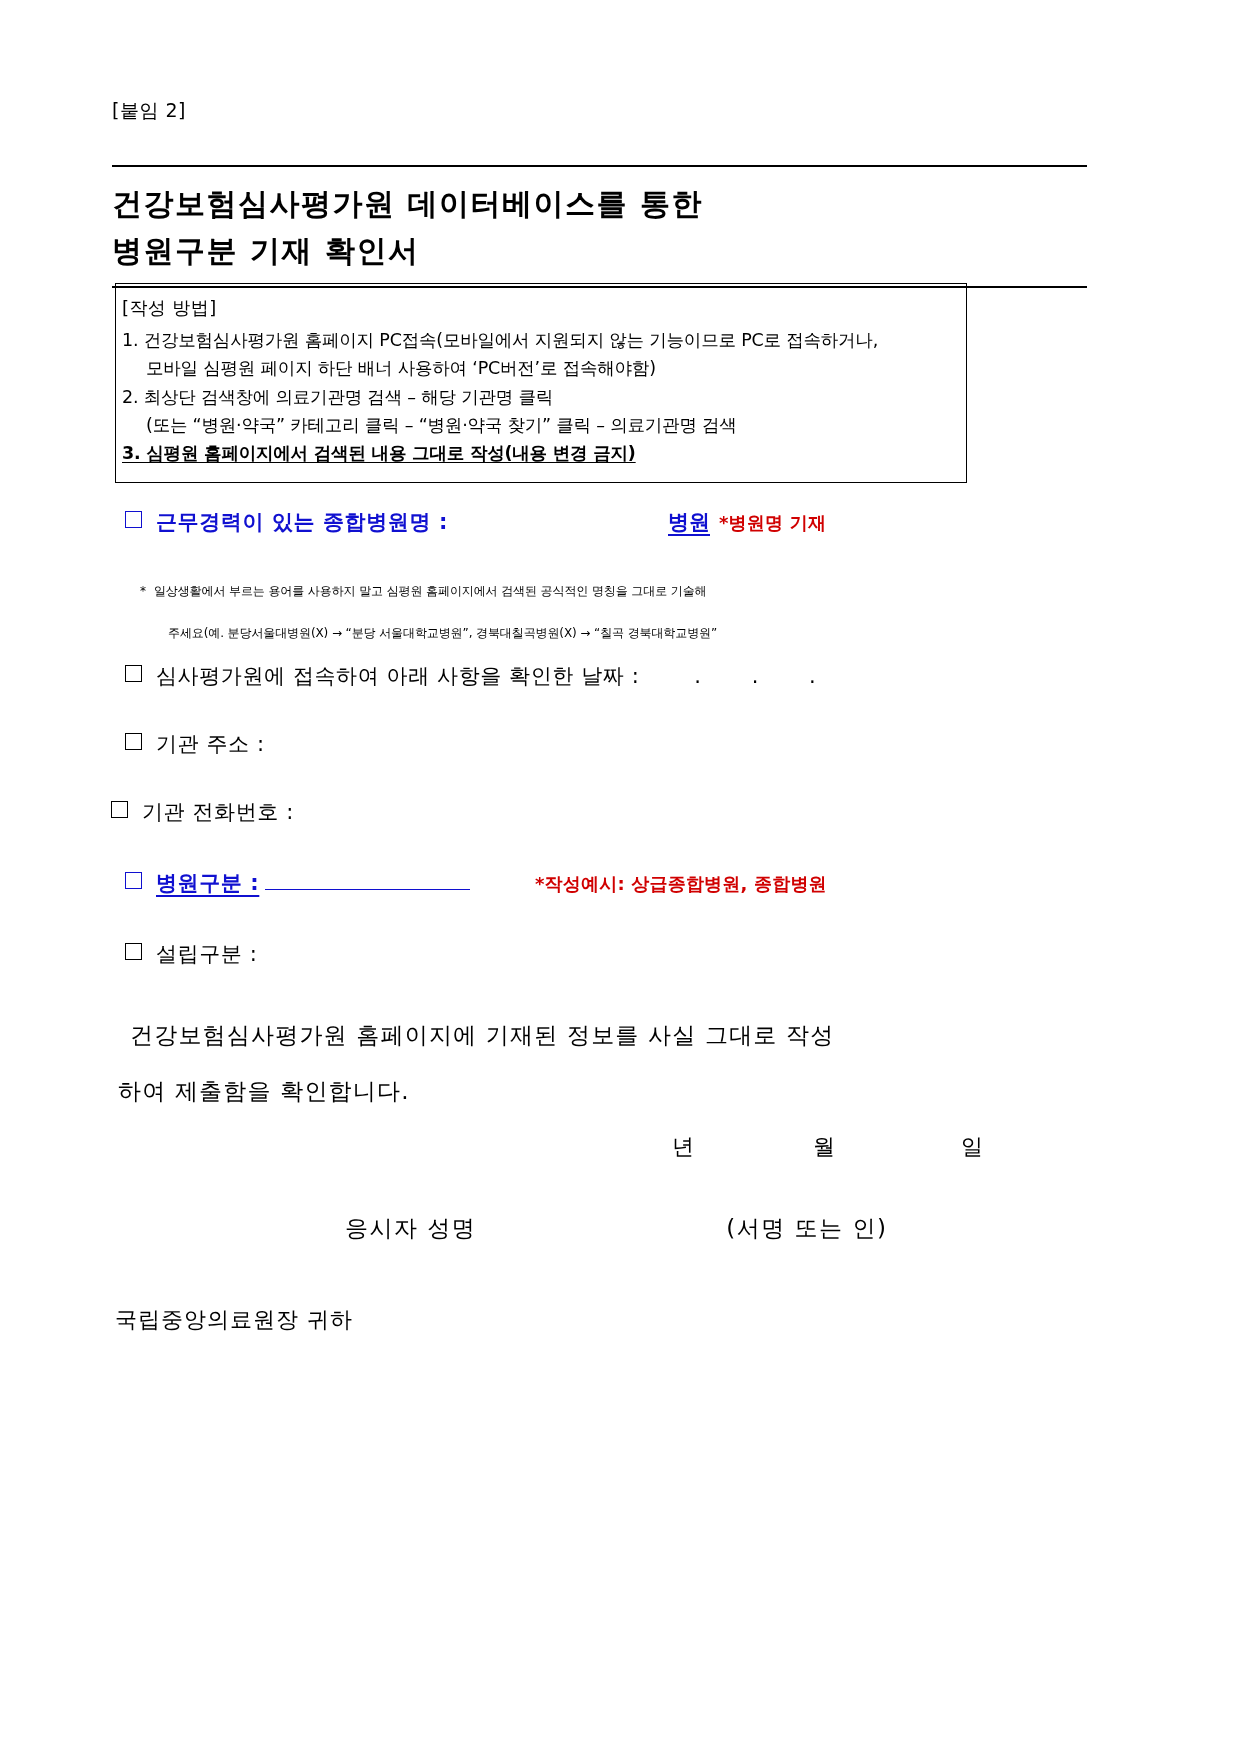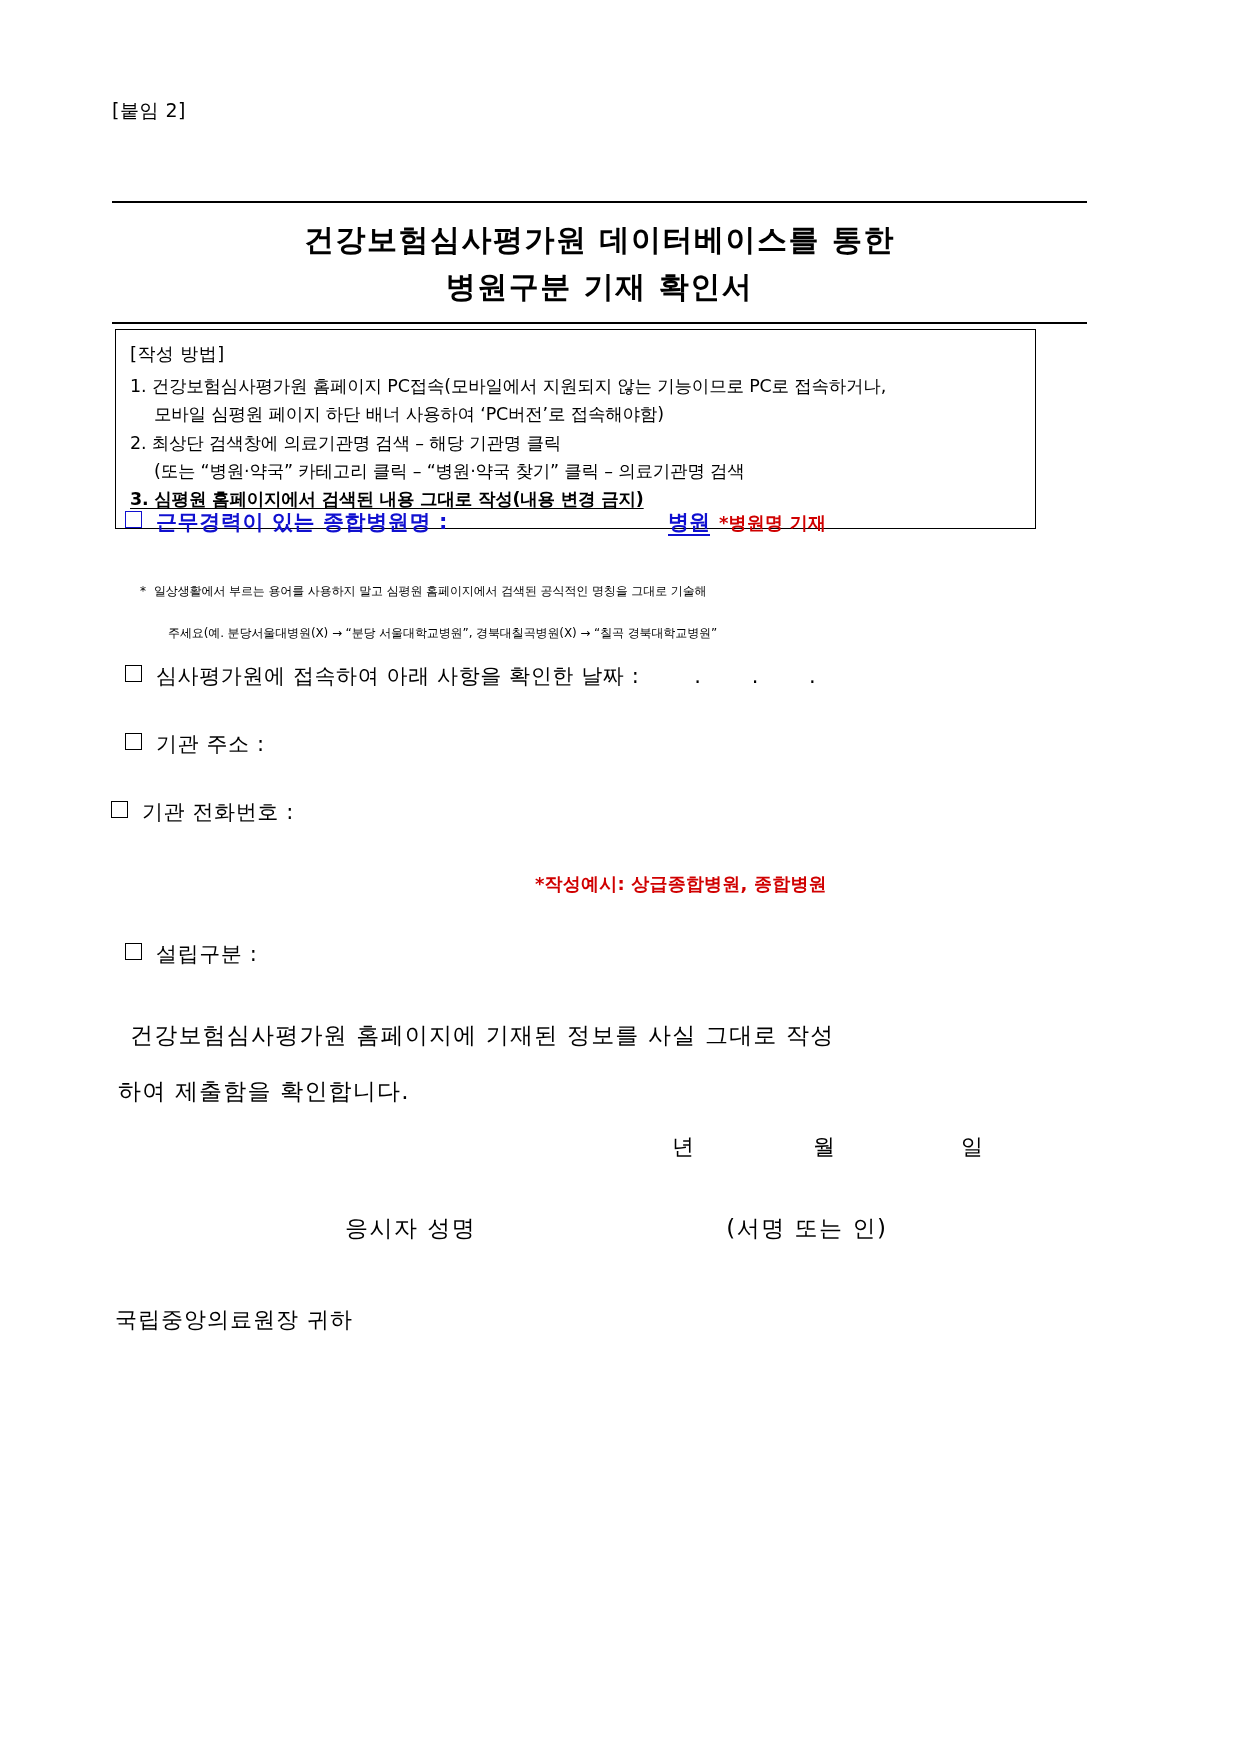--- a/index.html
+++ b/index.html
@@ -33,40 +33,38 @@
 
   
   .title-block {
     position: absolute;
     left: 112px;
     top: 165px;
     width: 975px;
     border-top: 2px solid #000;
     border-bottom: 2px solid #000;
     padding: 14px 0 12px 0;
-    text-align: center;
-    margin-top: 36px;
+    text-align: left;
   }
   .title-line {
     font-size: 30px;
     font-weight: bold;
     letter-spacing: 1.5px;
     line-height: 1.55;
   }
 
   
   .instr-box {
     position: absolute;
     left: 115px;
     top: 283px;
-    width: 921px;
+    width: 852px;
     border: 1px solid #000;
-    padding: 12px 14px 14px 14px;
+    padding: 12px 14px 14px 6px;
     box-sizing: border-box;
-    margin-top: 46px;
   }
   .instr-head {
     font-size: 18px;
     letter-spacing: 0.4px;
     margin-bottom: 6px;
   }
   .instr-item {
     font-size: 17.5px;
     line-height: 1.62;
     letter-spacing: -0.2px;
@@ -236,20 +234,25 @@
   <div class="row" style="left:125px; top:730px;">
     <span class="cb"></span>
     <span class="lbl">기관 주소 :</span>
   </div>
 
   <div class="row" style="left:111px; top:798px;">
     <span class="cb"></span>
     <span class="lbl">기관 전화번호 :</span>
   </div>
 
+  <div class="row" style="left:125px; top:869px;">
+    <span class="cb blue"></span>
+    <span class="lbl blue-underline">병원구분 :</span>
+    <span class="blank-line"></span>
+  </div>
   <div class="row" style="left:535px; top:872px;">
     <span class="red-note">*작성예시: 상급종합병원, 종합병원</span>
   </div>
 
   <div class="row" style="left:125px; top:940px;">
     <span class="cb"></span>
     <span class="lbl">설립구분 :</span>
   </div>
 
   <div class="para" style="left:130px; top:1012px;">건강보험심사평가원 홈페이지에 기재된 정보를 사실 그대로 작성</div>

